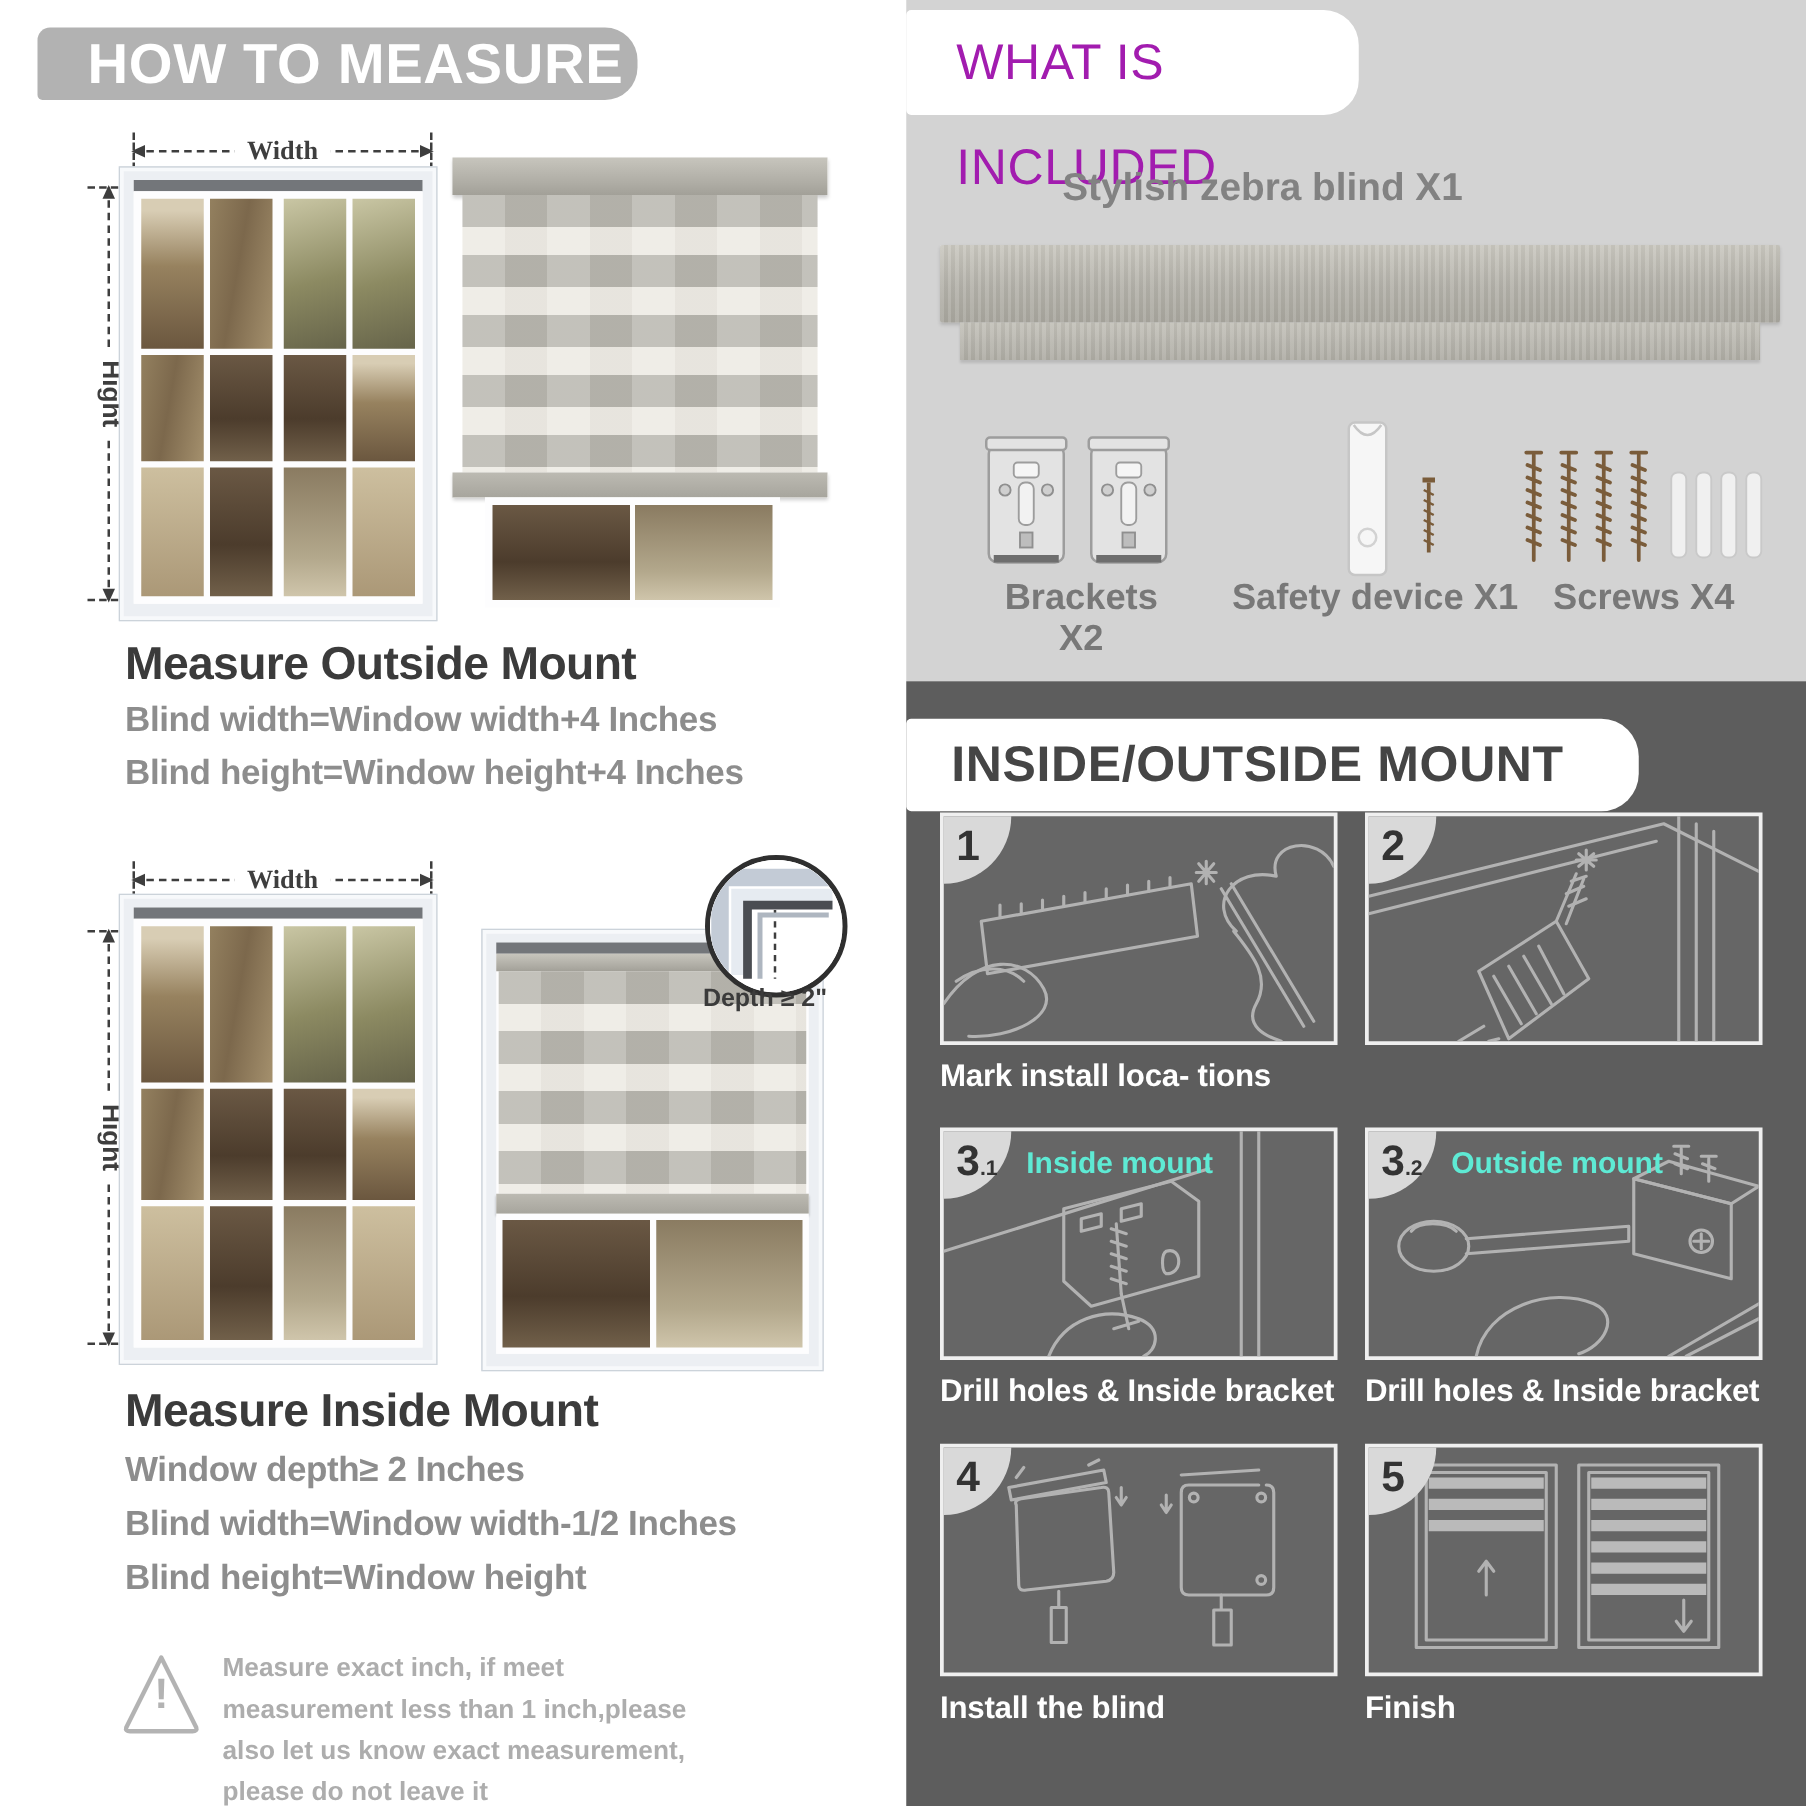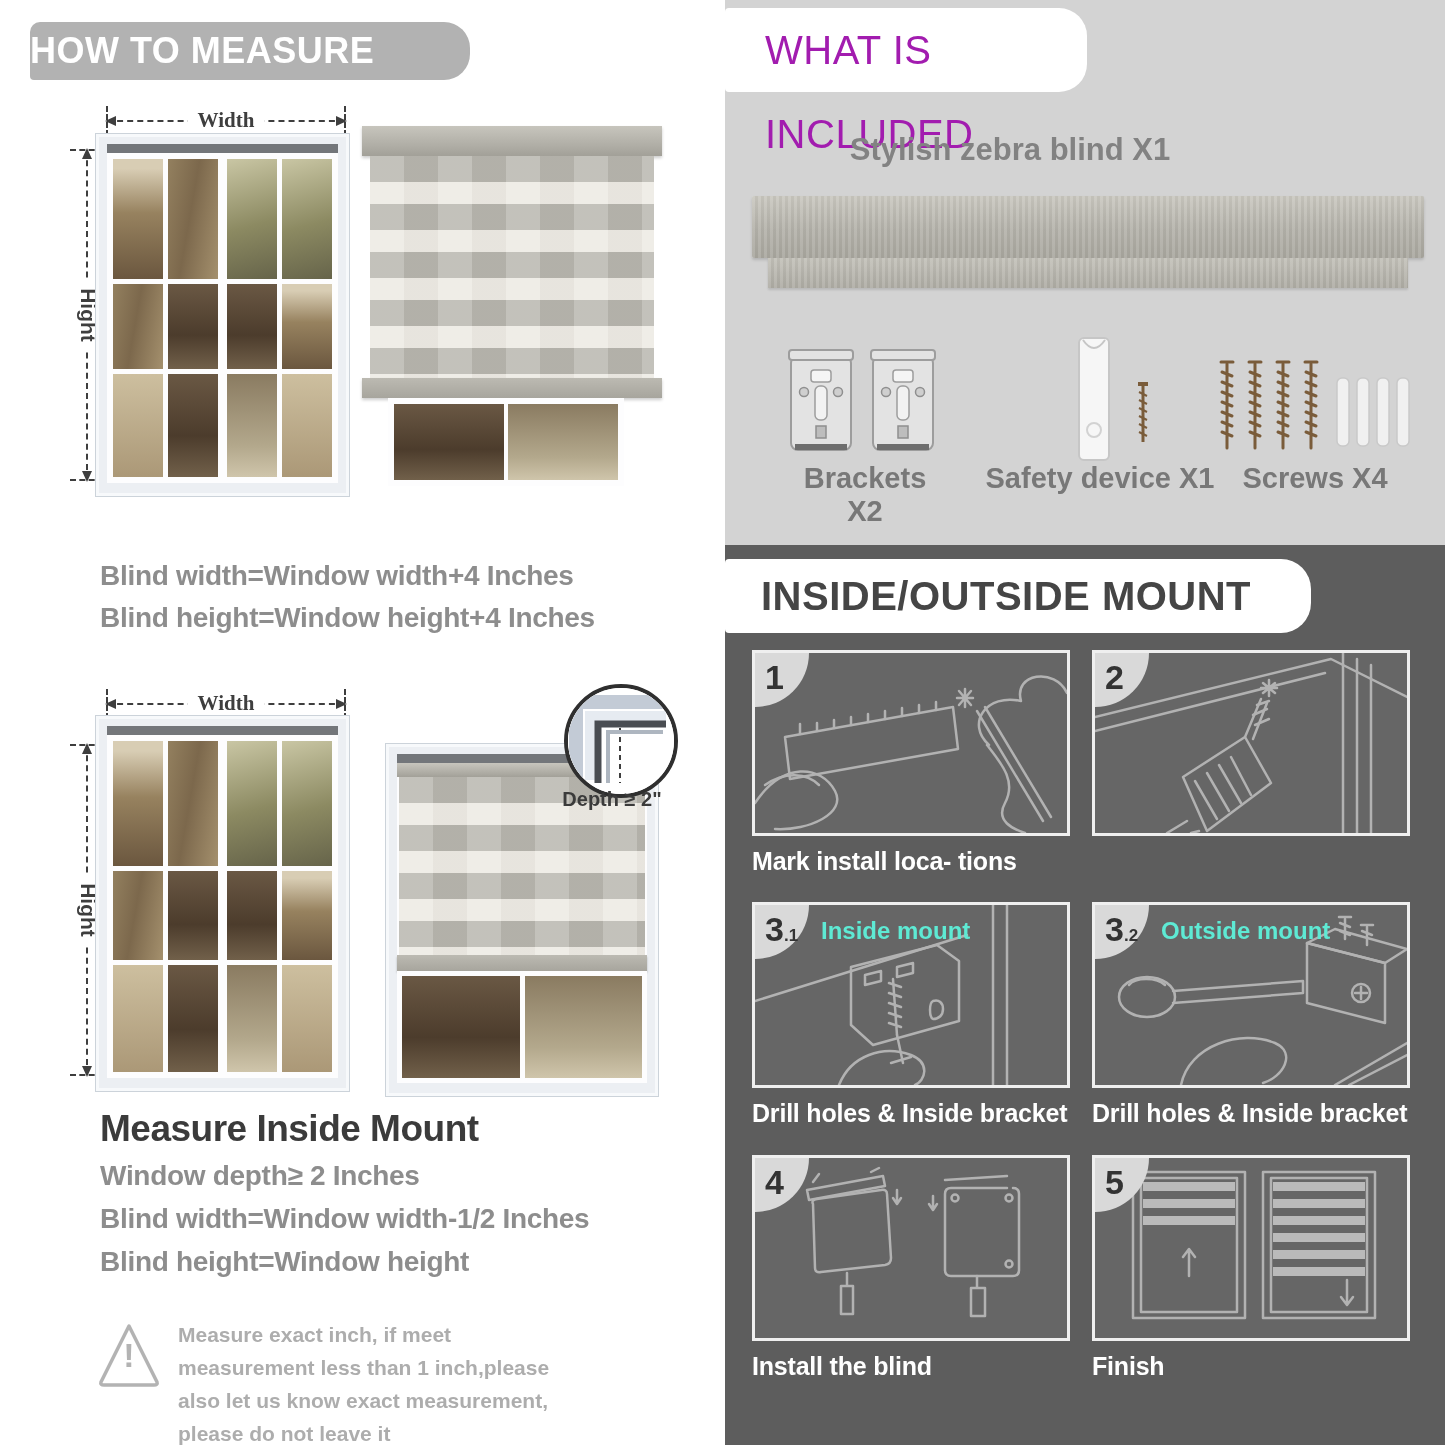--- a/index.html
+++ b/index.html
@@ -2,22 +2,22 @@
 <html><head>
 <meta charset="utf-8">
 <style>
   html,body{margin:0;padding:0;background:#fff;}
   #canvas{position:relative;width:1445px;height:1445px;background:#ffffff;overflow:hidden;
           font-family:"Liberation Sans","DejaVu Sans",sans-serif;}
   .abs{position:absolute;}
 
   
   .banner-how{left:30px;top:22px;width:440px;height:58px;background:#b2b2b2;
-    border-radius:10px 26px 26px 4px;color:#ffffff;font-size:36px;font-weight:bold;
-    letter-spacing:0.5px;line-height:58px;}
+    border-radius:10px 26px 26px 4px;color:#ffffff;font-size:45px;font-weight:bold;
+    letter-spacing:0.5px;line-height:58px;padding-left:40px;}
 
   
   .dimline-h{height:0;border-top:2px dashed #3e3e3e;font-family:Liberation Serif, serif;}
   .dimline-h .ah{position:absolute;top:-6px;width:0;height:0;border-top:5px solid transparent;
       border-bottom:5px solid transparent;}
   .dimline-h .ah.left{left:-2px;border-right:11px solid #3e3e3e;}
   .dimline-h .ah.right{right:-2px;border-left:11px solid #3e3e3e;}
   .dimlabel-h{position:absolute;top:-14px;left:50%;transform:translateX(-50%);background:#ffffff;
       padding:0 10px;font-size:21px;font-weight:bold;color:#3e3e3e;}
   .tick-v{width:0;border-left:2px dashed #3e3e3e;height:30px;top:-14px;}
@@ -75,21 +75,21 @@
   .headrail-top{left:27px;top:196px;width:672px;height:62px;border-radius:2px;
       background:linear-gradient(180deg,#c9c7bf,#b3b1a9 55%,#a8a69e);
       box-shadow:0 2px 3px rgba(0,0,0,0.15);}
   .headrail-top .brush,.headrail-bot .brush{position:absolute;inset:0;background:repeating-linear-gradient(90deg,
       rgba(255,255,255,0.10) 0 3px,rgba(0,0,0,0.03) 3px 6px);}
   .headrail-bot{left:43px;top:258px;width:640px;height:30px;
       background:linear-gradient(180deg,#c2c0b8,#adaba3);box-shadow:0 2px 2px rgba(0,0,0,0.12);}
   .item-label{font-size:29px;font-weight:bold;color:#787878;text-align:center;}
 
   .panel-dark{left:725px;top:545px;width:720px;height:900px;background:#5d5d5d;}
-  .banner-mount{left:0;top:14px;width:550px;height:74px;background:#ffffff;
+  .banner-mount{left:0;top:30px;width:550px;height:74px;background:#ffffff;
       border-radius:4px 30px 30px 4px;color:#454545;font-size:40px;font-weight:bold;
       letter-spacing:0.5px;line-height:74px;padding-left:36px;}
   .stepbox{width:318px;height:186px;border:3px solid #efefef;background:#666666;box-sizing:border-box;}
   .badge{position:absolute;left:0;top:0;width:54px;height:54px;background:#d9d9d9;
       border-radius:0 0 100% 0;color:#333333;font-weight:bold;font-size:34px;
       line-height:48px;padding-left:10px;box-sizing:border-box;}
   .badge .sub{font-size:17px;font-weight:bold;}
   .step-title{position:absolute;left:66px;top:12px;color:#5eead4;font-size:24px;font-weight:bold;}
   .caption{color:#ffffff;font-size:25px;font-weight:bold;letter-spacing:-0.2px;}
   .art{position:absolute;inset:0;}
@@ -155,20 +155,21 @@
   <div class="abs cassette" style="left:362px;top:126px;width:300px;height:30px;box-shadow:0 2px 3px rgba(0,0,0,0.2);"></div>
   <div class="abs stripes" style="left:370px;top:156px;width:284px;height:222px;">
       <div class="weave"></div>
     </div>
   <div class="abs botrail" style="left:362px;top:378px;width:300px;height:20px;box-shadow:0 2px 3px rgba(0,0,0,0.2);"></div>
   <div class="abs photo-strip" style="left:388px;top:398px;width:236px;height:88px;box-sizing:border-box;">
     <div class="pp pd"></div>
     <div class="pp pf"></div>
   </div>
 
+  <div class="abs h-measure" style="left:100px;top:510px;">Measure Outside Mount</div>
   <div class="abs sub-line" style="left:100px;top:560px;">Blind width=Window width+4 Inches</div>
   <div class="abs sub-line" style="left:100px;top:602px;">Blind height=Window height+4 Inches</div>
 
   <div class="abs dimline-h" style="left:107px;top:703px;width:238px;">
     <span class="ah left"></span>
     <span class="ah right"></span>
     <span class="dimlabel-h">Width</span>
   </div>
   <div class="abs tick-v" style="left:106px;top:689px;"></div>
   <div class="abs tick-v" style="left:344px;top:689px;"></div>

